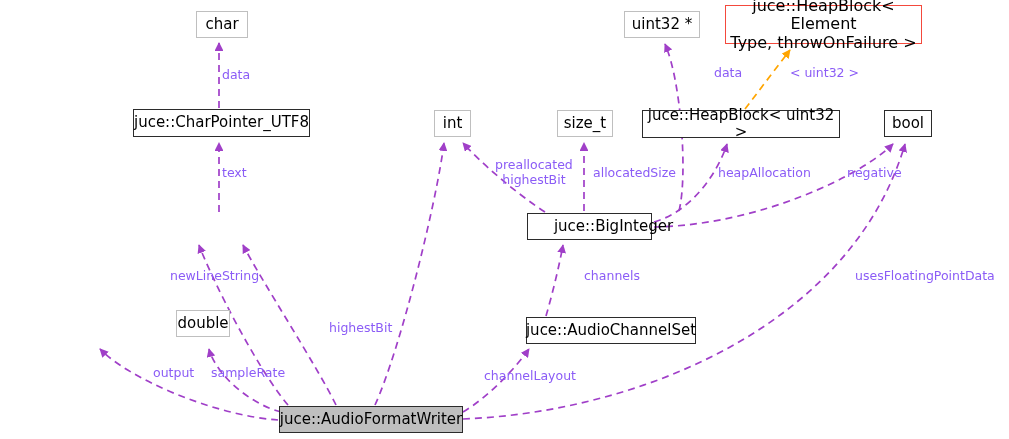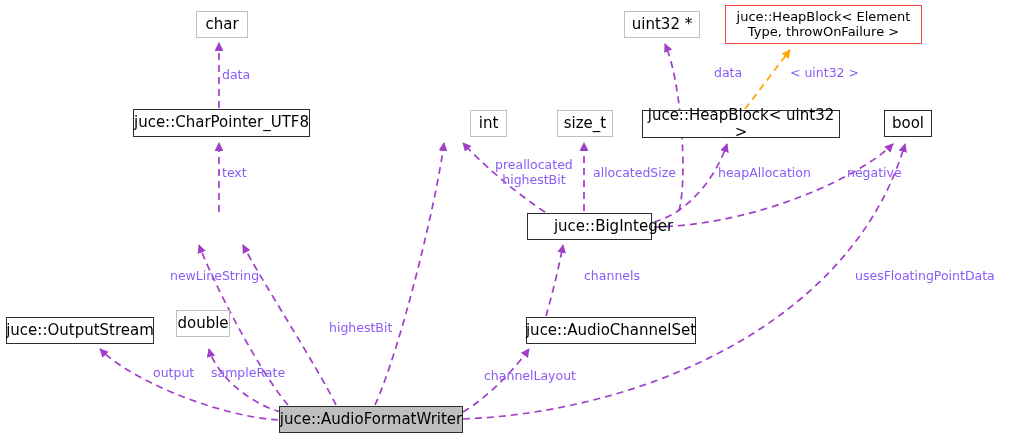--- a/index.html
+++ b/index.html
@@ -102,37 +102,36 @@
     <g fill="none" stroke="#ffa500" stroke-width="1.7" stroke-dasharray="7,5" marker-end="url(#arrow-orange)">
 
       <path d="M 745 109 L 790 50"></path>
     </g>
   </svg>
 
   <div class="node border-gray" style="left:196px; top:11px;  width:52px;  height:27px;">char</div>
 
   <div class="node border-gray" style="left:624px; top:11px;  width:76px;  height:27px;">uint32 *</div>
 
-  <div class="node border-red" style="left:725px; top:5px;   width:197px; height:39px; font-size:13px;">juce::HeapBlock&lt; Element
+  <div class="node border-red" style="left:725px; top:5px;   width:197px; height:39px; font-size:16px;">juce::HeapBlock&lt; Element
 Type, throwOnFailure &gt;</div>
 
   <div class="node border-black" style="left:133px; top:109px; width:177px; height:28px;">juce::CharPointer_UTF8</div>
 
-  <div class="node border-gray" style="left:434px; top:110px; width:37px;  height:27px;margin-left:36px;">int</div>
+  <div class="node border-gray" style="left:434px; top:110px; width:37px;  height:27px;">int</div>
 
   <div class="node border-gray" style="left:557px; top:110px; width:56px;  height:27px;">size_t</div>
 
   <div class="node border-black" style="left:642px; top:110px; width:198px; height:28px;">juce::HeapBlock&lt; uint32 &gt;</div>
 
   <div class="node border-black" style="left:884px; top:110px; width:48px;  height:27px;">bool</div>
 
 
   <div class="node border-black" style="left:527px; top:213px; width:125px; height:27px;padding-left:48px;">juce::BigInteger</div>
 
-  <div class="node border-black" style="left:6px;   top:317px; width:148px; height:27px;">juce::OutputStream</div>
 
   <div class="node border-gray" style="left:176px; top:310px; width:54px;  height:27px;">double</div>
 
   <div class="node border-black" style="left:478px; top:317px; width:170px; height:27px;margin-left:48px;">juce::AudioChannelSet</div>
 
   <div class="node border-black filled-gray" style="left:279px; top:406px; width:184px; height:27px;">juce::AudioFormatWriter</div>
 
   <div class="edge-label" style="left:222px; top:68px;">data</div>
 
   <div class="edge-label" style="left:222px; top:166px;">text</div>

